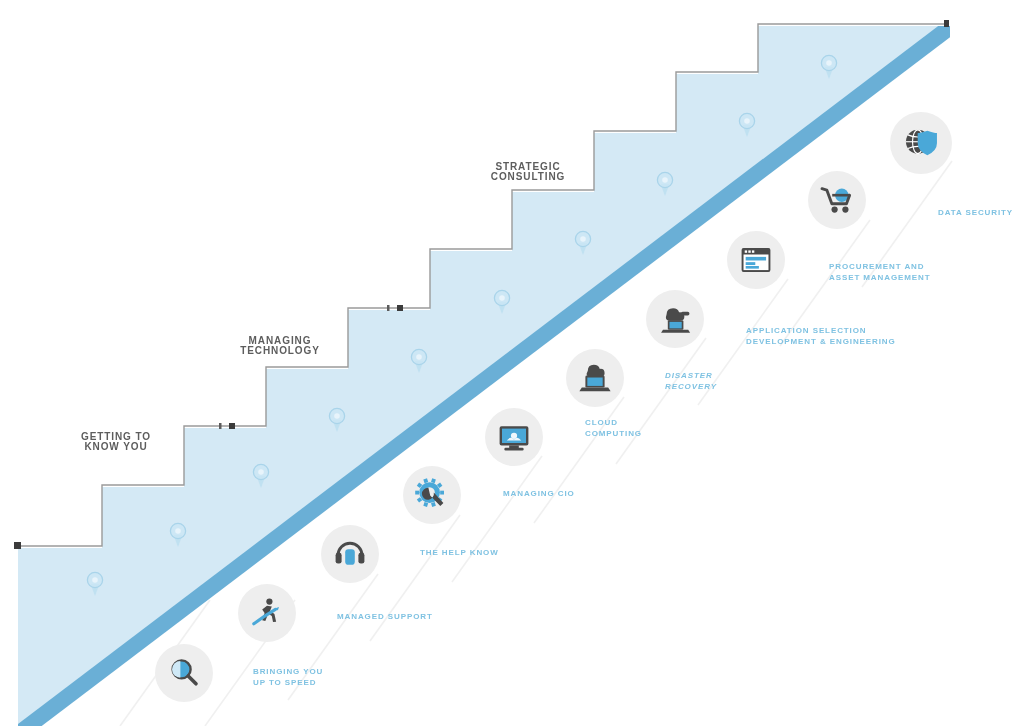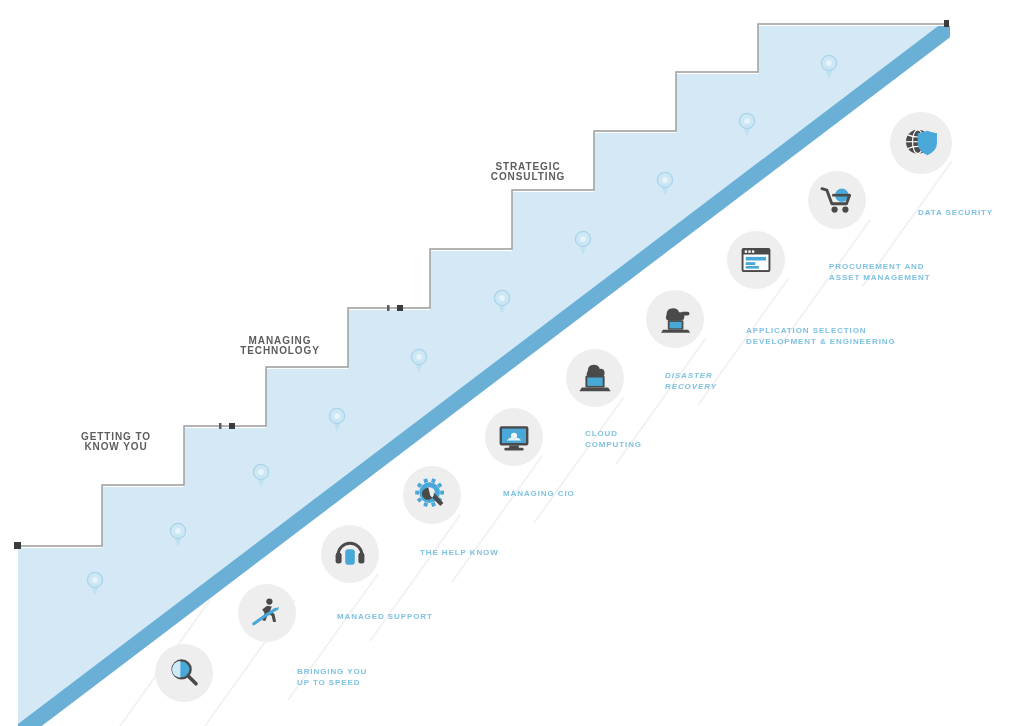--- a/index.html
+++ b/index.html
@@ -245,29 +245,29 @@
         <line x1="3.1" y1="14" x2="21.9" y2="14"></line>
         <path d="M4.6 8.6 q7.9 3.4 15.8 0"></path>
             <path d="M4.6 19.4 q7.9 -3.4 15.8 0"></path>
       </g>
       <path d="M20 5.4 q5.4 1.8 7.6 1.8 v8 q0 6 -7.6 9.4 q-7.6 -3.4 -7.6 -9.4 v-8 q2.2 0 7.6 -1.8 z" fill="#4aa8d8"></path>
         </svg>
       </div>
     </div>
 
   <div id="labels">
-      <div class="svc-label" style="left: 253px; top: 666px; margin-left: 44px;">BRINGING YOU
+      <div class="svc-label" style="left: 253px; top: 666px;">BRINGING YOU
 UP TO SPEED</div>
       <div class="svc-label" style="left: 337px; top: 605px; margin-top: 6px;">MANAGED SUPPORT</div>
       <div class="svc-label" style="left: 420px; top: 547px;">THE HELP KNOW</div>
       <div class="svc-label" style="left: 503px; top: 488px;">MANAGING CIO</div>
-      <div class="svc-label" style="left: 585px; top: 428px;">CLOUD
+      <div class="svc-label" style="left: 585px; top: 417px;">CLOUD
 COMPUTING</div>
       <div class="svc-label" style="left: 665px; top: 370px; font-style: italic;">DISASTER
 RECOVERY</div>
       <div class="svc-label" style="left: 746px; top: 325px;">APPLICATION SELECTION
 DEVELOPMENT &amp; ENGINEERING</div>
       <div class="svc-label" style="left: 829px; top: 261px;">PROCUREMENT AND
 ASSET MANAGEMENT</div>
-      <div class="svc-label" style="left: 918px; top: 207px;">DATA SECURITY</div>
+      <div class="svc-label" style="left: 938px; top: 207px;">DATA SECURITY</div>
     </div>
 
 </div>
 
 </body></html>

